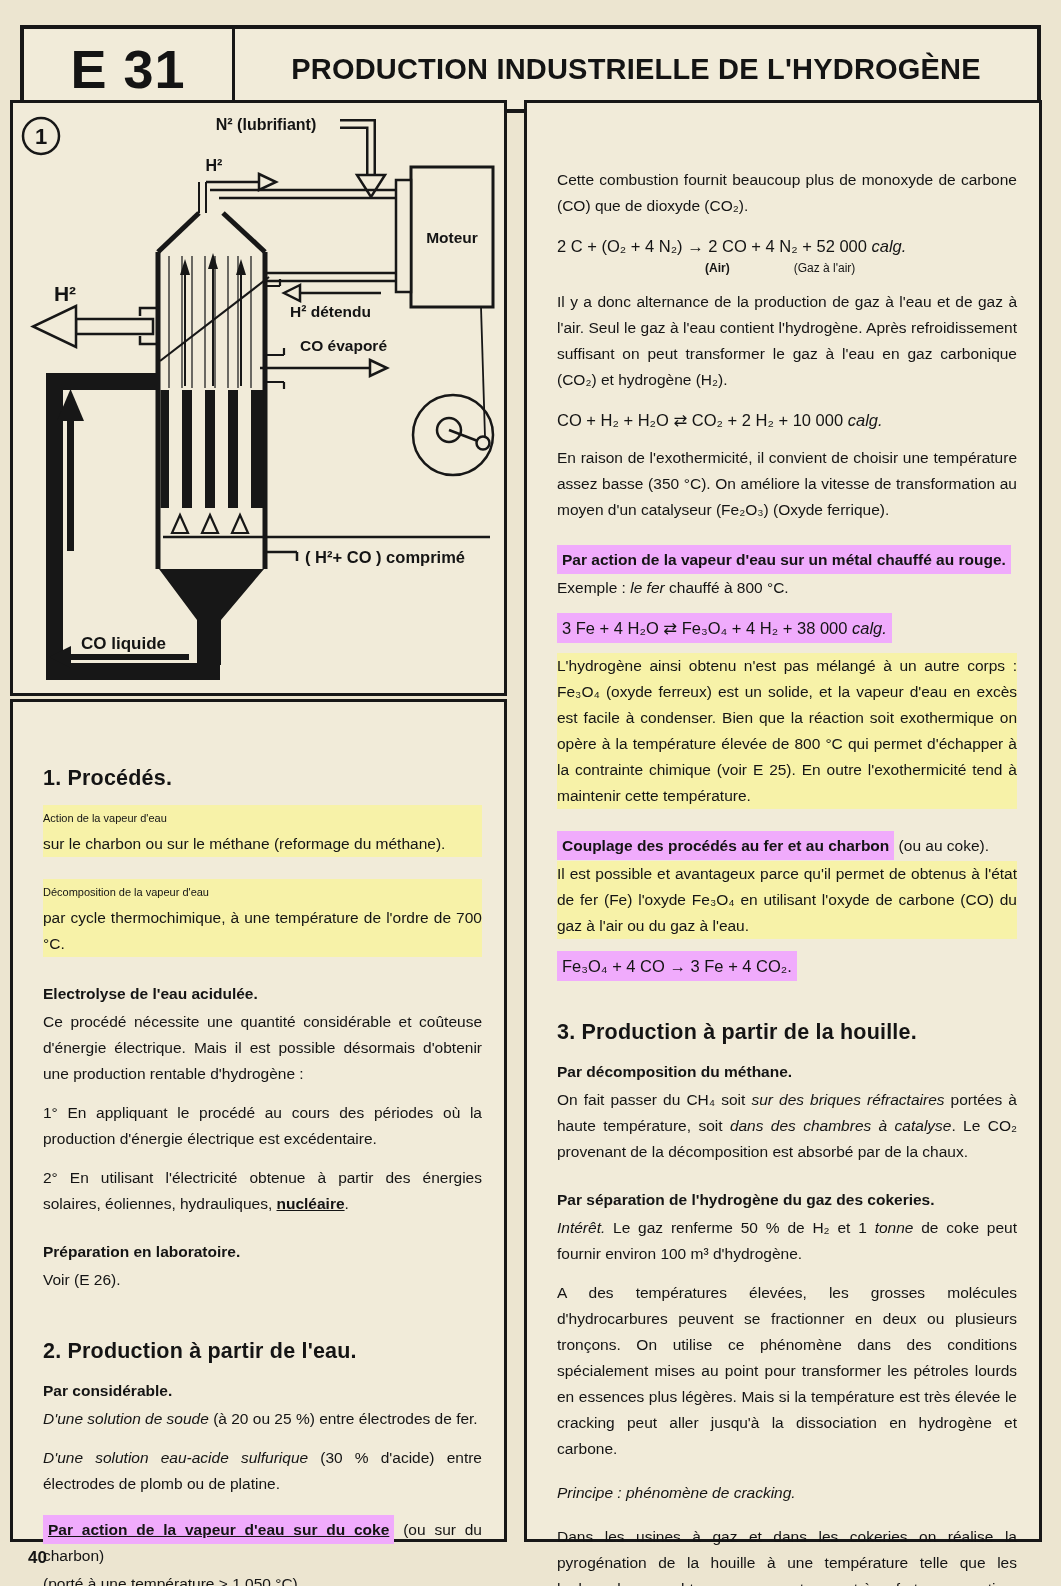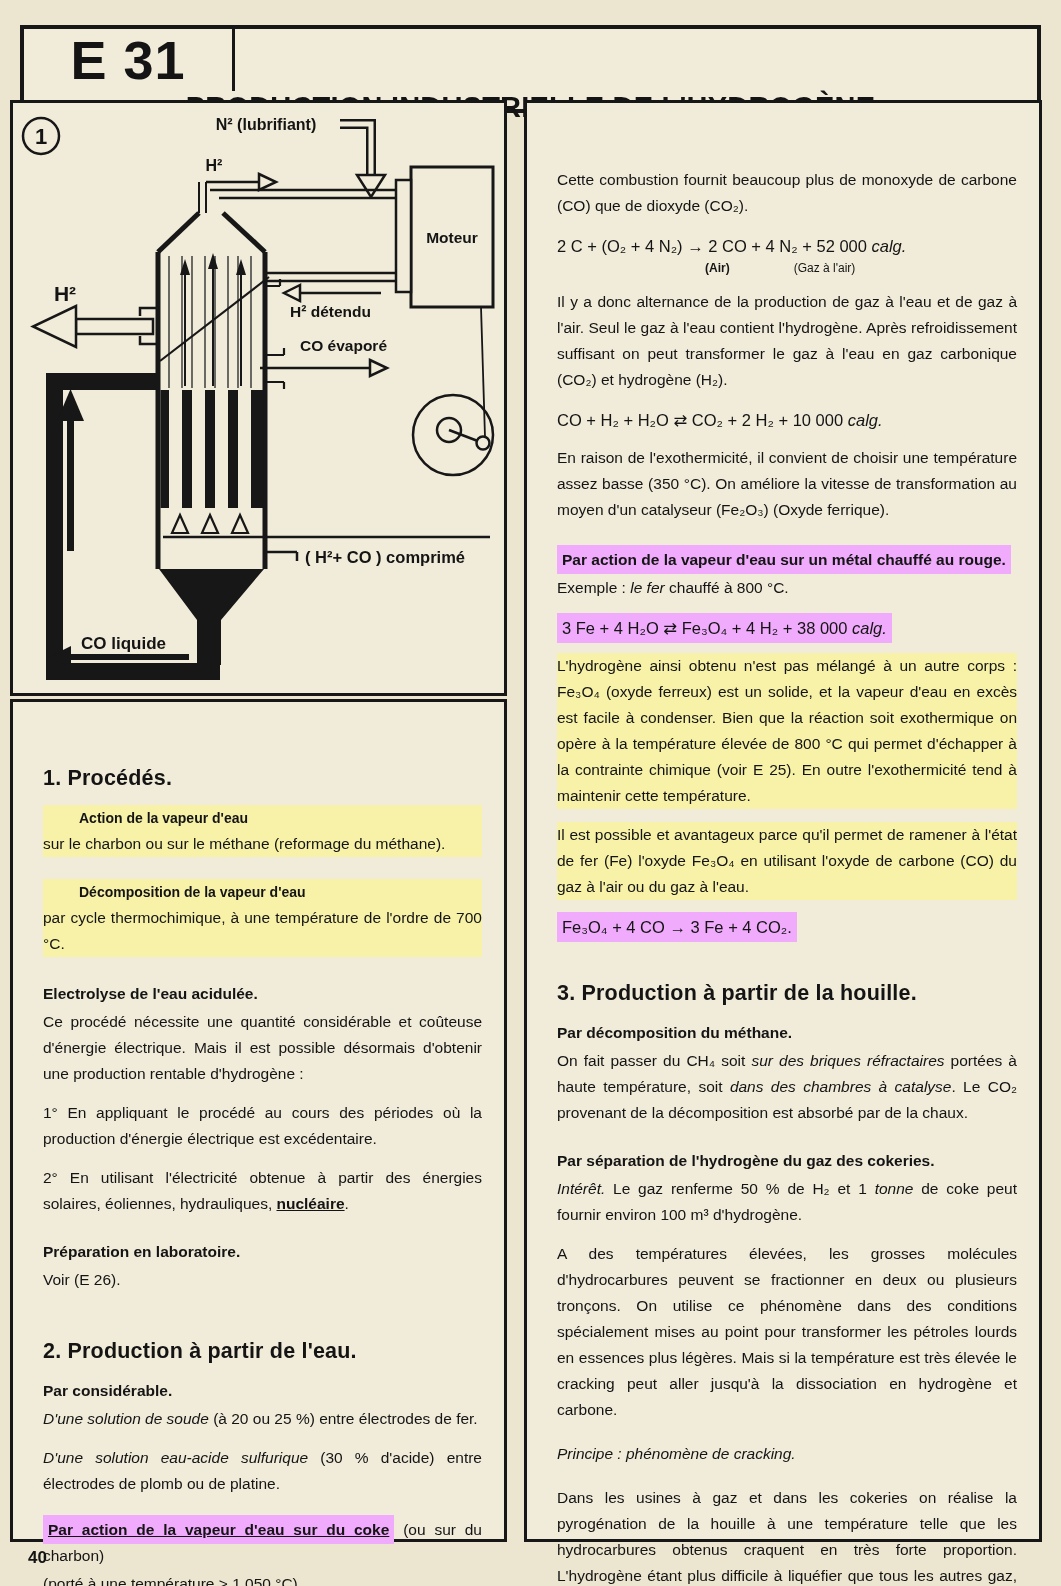--- a/index.html
+++ b/index.html
@@ -1,20 +1,20 @@
 <!DOCTYPE html>
 <html><head>
 <meta charset="utf-8">
 <style>
   html,body{margin:0;padding:0;background:#ddd5c0;}
   .page{position:relative;width:1061px;height:1586px;background:#ece5d0;
         font-family:"Liberation Sans","DejaVu Sans",sans-serif;color:#141414;overflow:hidden;}
   .box{position:absolute;background:#f1ebd9;border:3px solid #171717;box-sizing:border-box;}
   
-  .hdr{left:20px;top:25px;width:1021px;height:88px;border-width:4px;display:flex;flex-direction:column;}
+  .hdr{left:20px;top:25px;width:1021px;height:88px;border-width:4px;display:flex;}
   .hdr-code{width:208px;border-right:3px solid #171717;display:flex;align-items:center;justify-content:center;
             font-size:54px;font-weight:bold;letter-spacing:1px;}
   .hdr-title{flex:1;display:flex;align-items:center;justify-content:center;
              font-size:29px;font-weight:bold;letter-spacing:.2px;white-space:nowrap;}
   
   .fig-box{left:10px;top:100px;width:497px;height:596px;}
   .left-box{left:10px;top:699px;width:497px;height:843px;padding:20px 22px 0 30px;}
   .right-box{left:524px;top:100px;width:518px;height:1442px;padding:64px 22px 0 30px;}
   
   .p{margin:0 0 13px;text-align:justify;font-size:15.5px;line-height:26px;}
@@ -23,21 +23,21 @@
   .it{font-style:italic;}
   .bd{font-weight:bold;text-decoration:underline;}
   .eq{text-align:left;font-size:16.5px;line-height:24px;margin:15px 0 13px;white-space:nowrap;}
   .eq .unit{font-style:italic;}
   .eq-subrow{display:flex;font-size:12px;line-height:14px;margin:-10px 0 14px;}
   .eq-sub1{margin-left:148px;font-weight:bold;}
   .eq-sub2{margin-left:64px;}
   .hl{background:#f7f2a8;}
   .hl-inline{background:#f0abfc;padding:6px 5px;box-decoration-break:clone;-webkit-box-decoration-break:clone;}
   .block{margin:0 0 13px;}
-  .block .bh{display:block;font-weight:bold;font-size:14px;line-height:26px;padding-left:36px;}
+  .block .bh{display:block;font-weight:normal;font-size:11px;line-height:26px;}
   .block .bt{display:block;font-size:15.5px;line-height:26px;text-align:justify;}
   .pageno{position:absolute;left:28px;top:1548px;font-size:17px;font-weight:bold;}
   
   svg text{fill:#141414;stroke:none;font-family:"Liberation Sans","DejaVu Sans",sans-serif;font-weight:bold;}
 </style>
 </head>
 <body>
 
 <div class="page">
 
@@ -230,21 +230,22 @@
 
     <p class="p">En raison de l'exothermicité, il convient de choisir une température assez basse (350 °C). On améliore la vitesse de transformation au moyen d'un catalyseur (Fe₂O₃) (Oxyde ferrique).</p>
 
     <h3 class="sub" style="margin-top:24px"><span class="hl-inline">Par action de la vapeur d'eau sur un métal chauffé au rouge.</span></h3>
     <p class="p"><span>Exemple : </span><i class="it">le fer</i><span> chauffé à 800 °C.</span></p>
 
     <div class="eq"><span class="hl-inline"><span>3 Fe + 4 H₂O ⇄ Fe₃O₄ + 4 H₂ + 38 000 </span><span class="unit">calg.</span></span></div>
 
     <p class="p hl">L'hydrogène ainsi obtenu n'est pas mélangé à un autre corps : Fe₃O₄ (oxyde ferreux) est un solide, et la vapeur d'eau en excès est facile à condenser. Bien que la réaction soit exothermique on opère à la température élevée de 800 °C qui permet d'échapper à la contrainte chimique (voir E 25). En outre l'exothermicité tend à maintenir cette température.</p>
 
-    <p class="p hl">Il est possible et avantageux parce qu'il permet de ramener à l'état de fer (Fe) l'oxyde Fe₃O₄ en utilisant l'oxyde de carbone (CO) du gaz à l'air ou du gaz à l'eau.</p>
+    <h3 class="sub" style="margin-top:24px"><span class="hl-inline">Couplage des procédés au fer et au charbon</span><span style="font-weight:normal"> (ou au coke).</span></h3>
+    <p class="p hl">Il est possible et avantageux parce qu'il permet de obtenus à l'état de fer (Fe) l'oxyde Fe₃O₄ en utilisant l'oxyde de carbone (CO) du gaz à l'air ou du gaz à l'eau.</p>
 
     <div class="eq"><span class="hl-inline">Fe₃O₄ + 4 CO → 3 Fe + 4 CO₂.</span></div>
 
     <h2 class="sec" style="margin-top:42px">3. Production à partir de la houille.</h2>
 
     <h3 class="sub">Par décomposition du méthane.</h3>
     <p class="p"><span>On fait passer du CH₄ soit </span><i class="it">sur des briques réfractaires</i><span> portées à haute température, soit </span><i class="it">dans des chambres à catalyse</i><span>. Le CO₂ provenant de la décomposition est absorbé par de la chaux.</span></p>
 
     <h3 class="sub" style="margin-top:22px">Par séparation de l'hydrogène du gaz des cokeries.</h3>
     <p class="p"><i class="it">Intérêt.</i><span> Le gaz renferme 50 % de H₂ et 1 </span><i class="it">tonne</i><span> de coke peut fournir environ 100 m³ d'hydrogène.</span></p>

